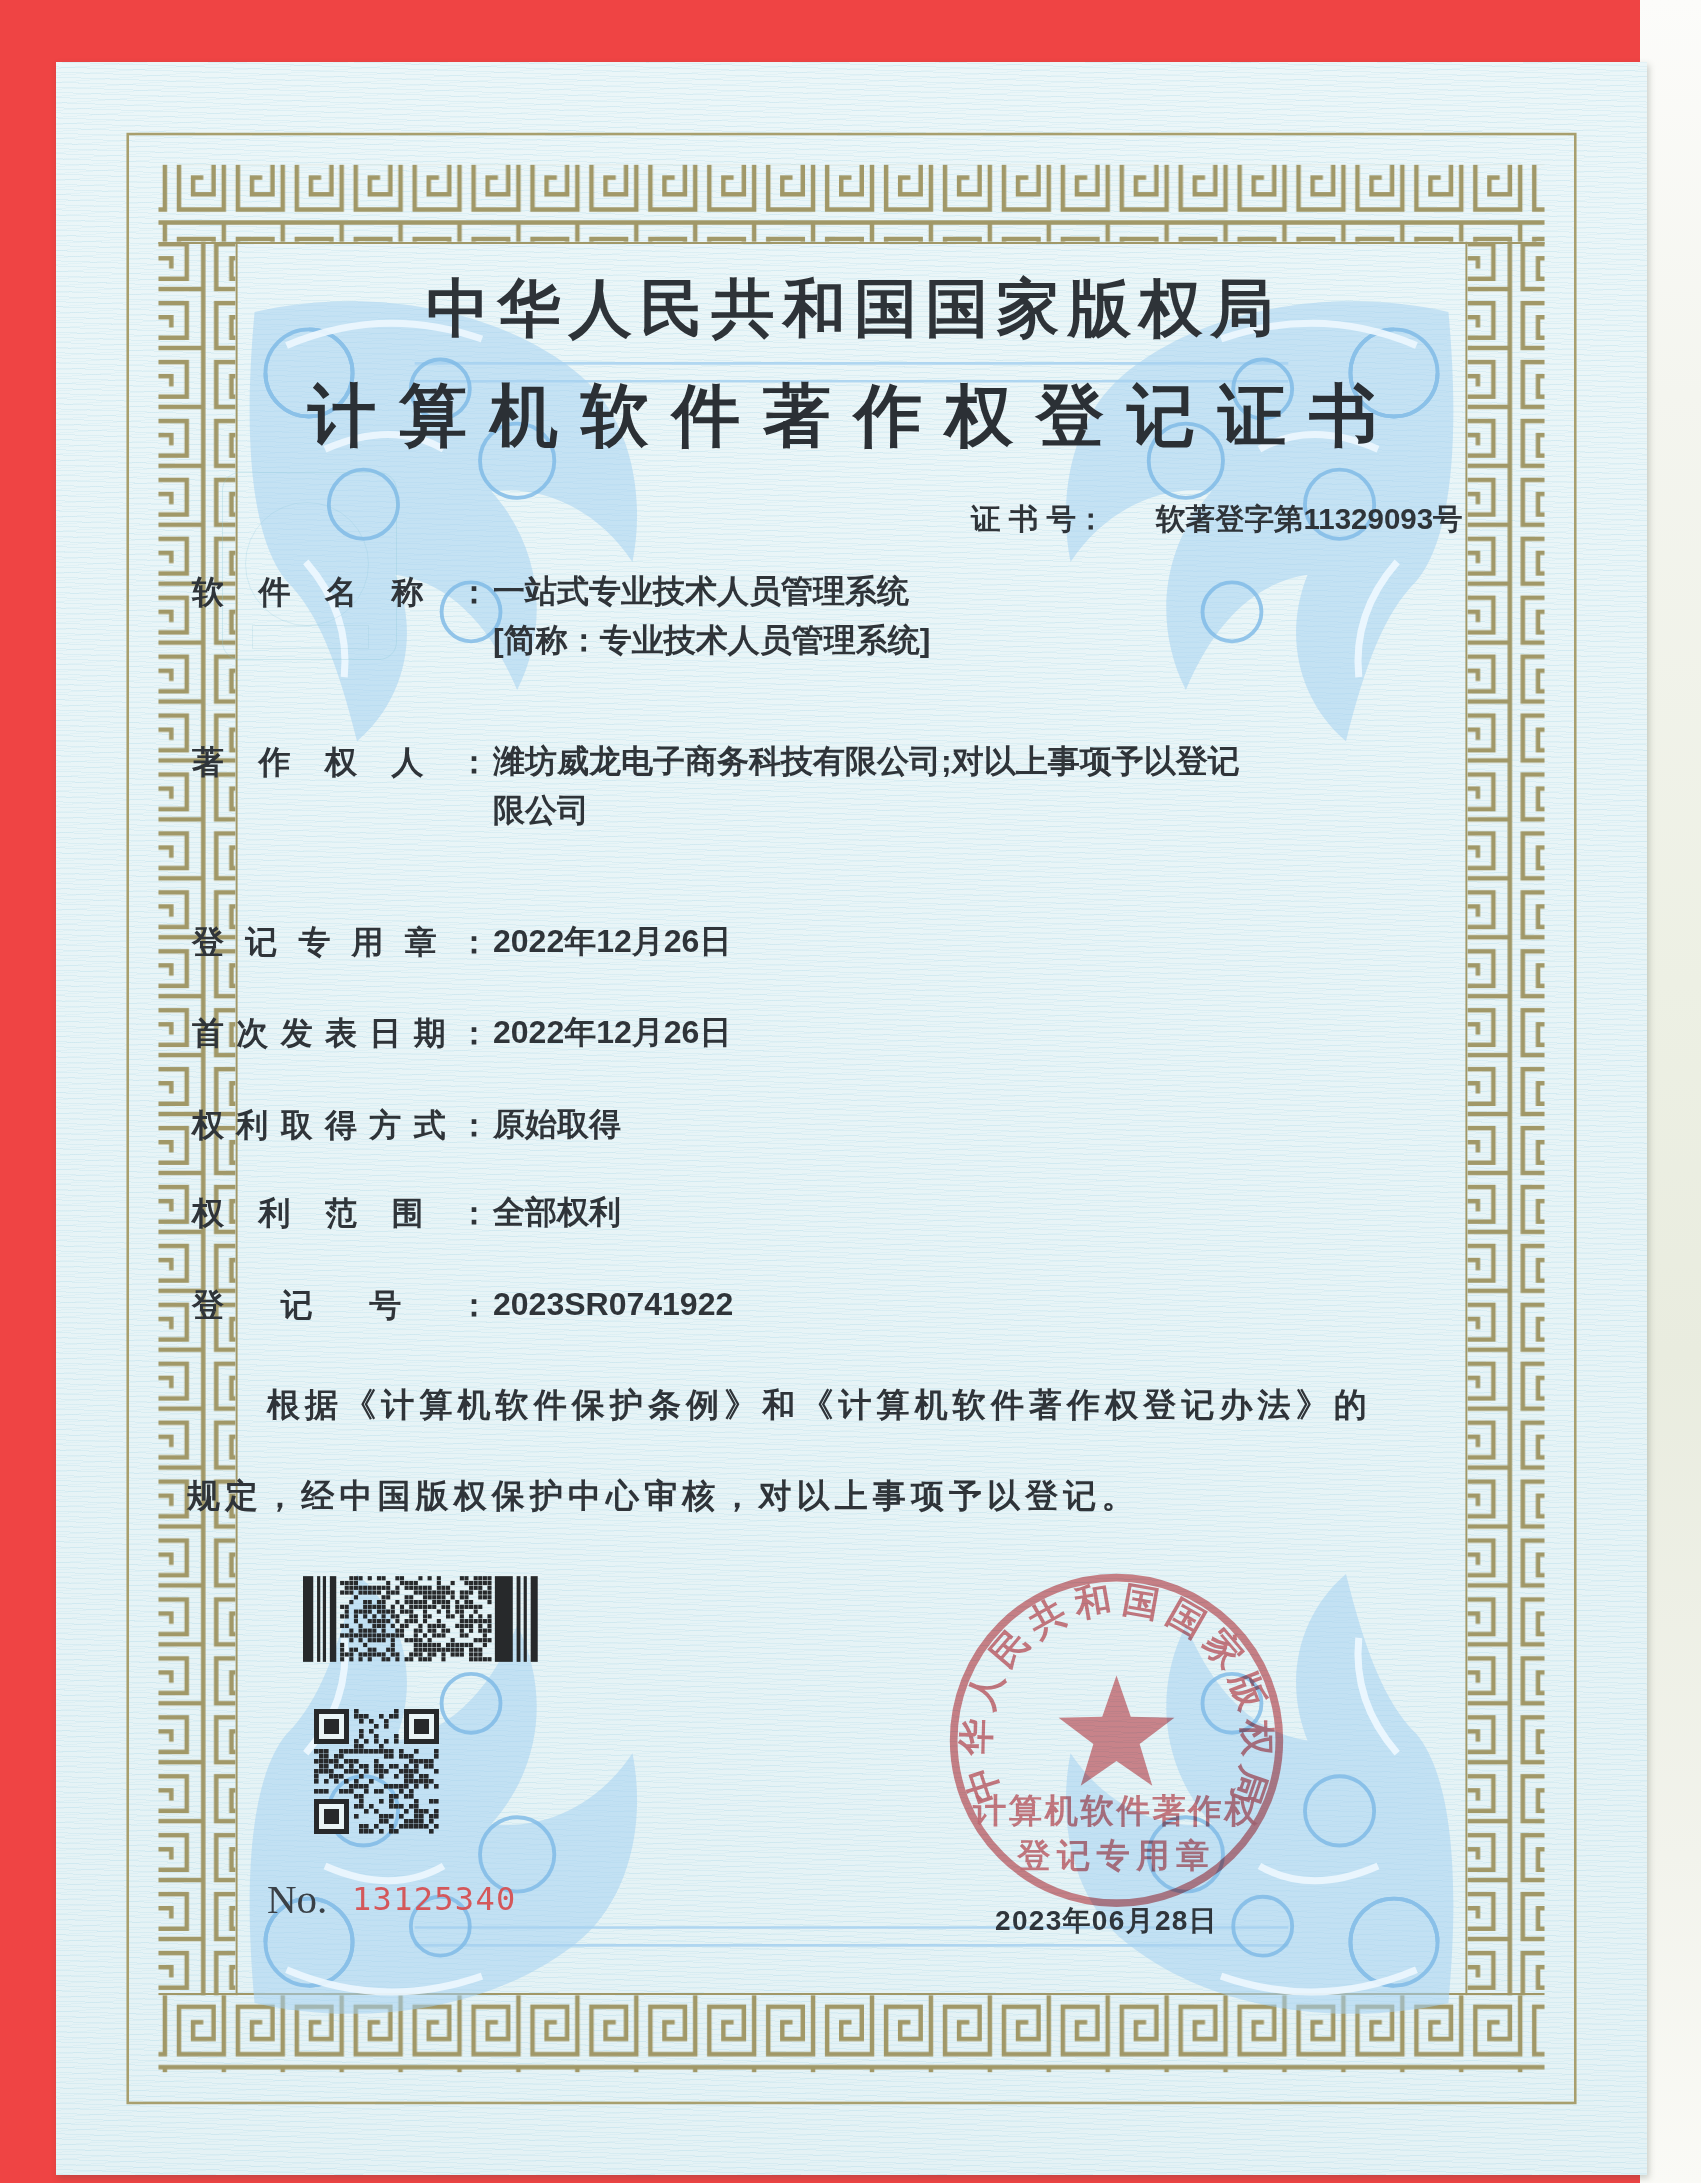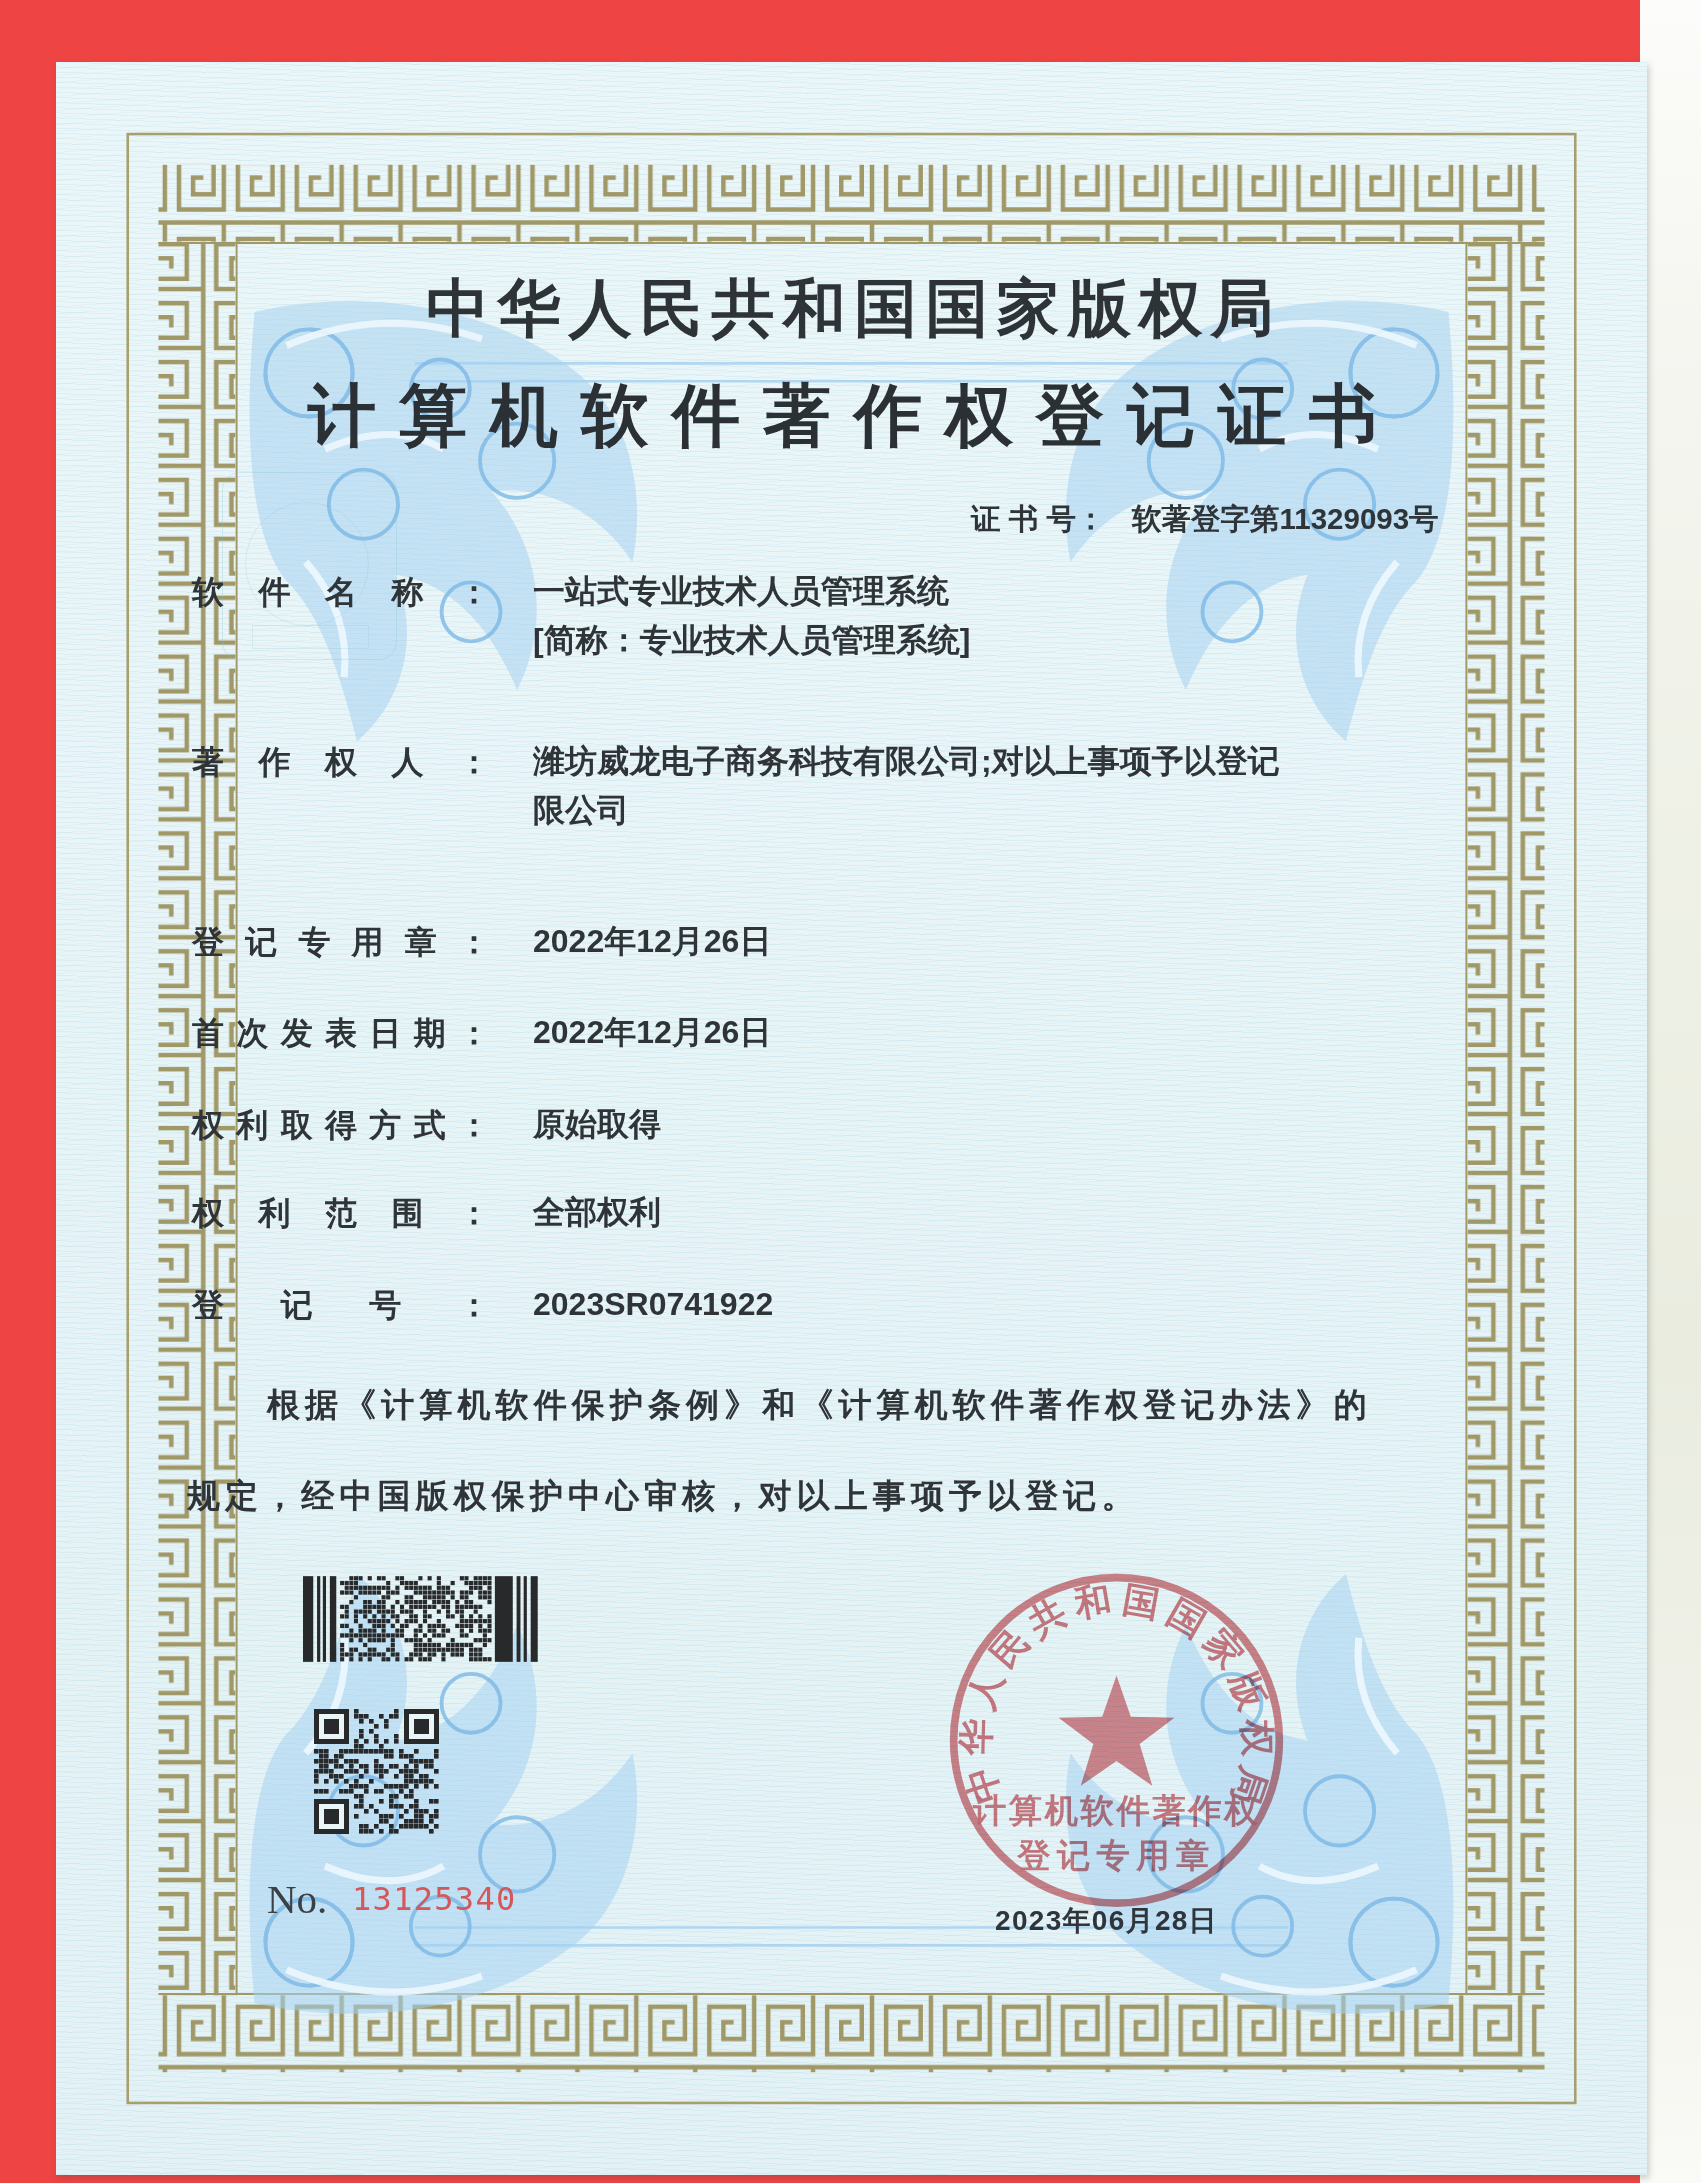--- a/index.html
+++ b/index.html
@@ -22,25 +22,25 @@
   .ghost .c1{position:absolute;left:22.4px;top:29px;width:122px;height:122px;border-radius:50%;
      border:1.9px solid rgba(140,198,216,.24);}
   .ghost .sq{position:absolute;left:29px;top:152px;width:115px;height:22px;
      border:1.3px solid rgba(140,198,216,.22);}
   
   .t-center{position:absolute;left:58px;width:1480px;text-align:center;}
   .authority{top:204px;font-size:63px;font-weight:900;letter-spacing:8.3px;color:#2e3338;}
   .doctitle{top:309px;font-size:68px;font-weight:900;letter-spacing:23px;color:#2b3035;}
   .certline{position:absolute;top:438px;font-size:29.5px;font-weight:700;color:#2f3439;}
   .certline.lab{left:915px;}
-  .certline.val{left:1076px;text-align:right;}
+  .certline.val{left:1100px;text-align:right;}
   .row{position:absolute;left:0;width:1591px;}
   .row .lab{position:absolute;left:136px;width:298px;display:inline-block;
      font-size:32px;font-weight:800;text-align:justify;text-align-last:justify;line-height:50px;}
-  .row .vals{position:absolute;left:437px;width:1051px;font-size:32px;font-weight:700;line-height:49px;margin-left:40px;}
+  .row .vals{position:absolute;left:437px;width:1051px;font-size:32px;font-weight:700;line-height:49px;}
   .stmt{position:absolute;font-size:33px;font-weight:600;letter-spacing:5.1px;color:#2f3439;}
   .stmt.l1{left:211px;top:1321px;}
   .stmt.l2{left:131px;top:1412px;}
   .barcode{position:absolute;left:247px;top:1514px;}
   .qr{position:absolute;left:258px;top:1647px;}
   .serial{position:absolute;top:1813px;}
   .serial.lab{left:211px;font-family:"Liberation Serif",serif;font-size:41px;color:#3a4046;}
   .serial.num{left:296px;top:1818px;font-family:"DejaVu Sans Mono",monospace;font-size:32px;
      color:#d4575a;letter-spacing:1.3px;}
   .seal{position:absolute;left:881px;top:1504px;mix-blend-mode:multiply;opacity:.88;}

